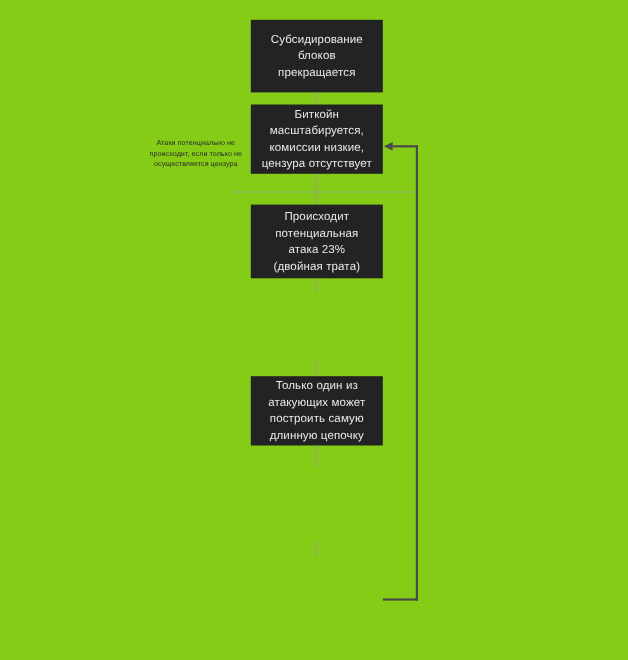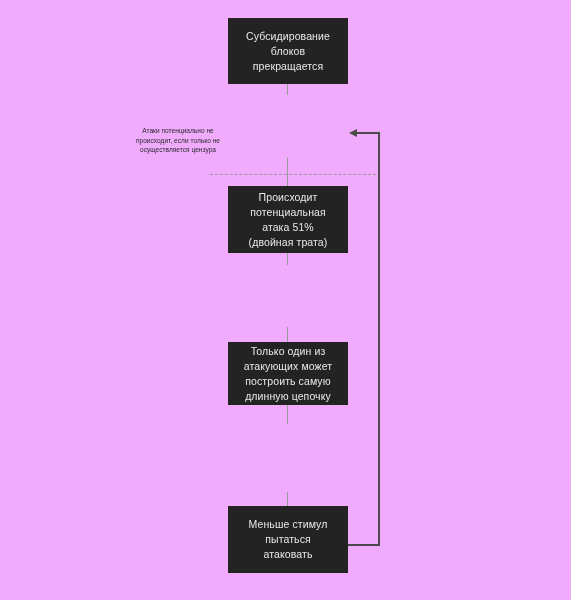--- a/index.html
+++ b/index.html
@@ -10,21 +10,21 @@
     width: 571px;
     height: 600px;
     background: #ffffff;
     font-family: "Liberation Sans", sans-serif;
     overflow: hidden;
   }
   #canvas {
     position: relative;
     width: 571px;
     height: 600px;
-    background: #f0abfc;
+    background: #84cc16;
   }
   .flow-box {
     position: absolute;
     background: #232323;
     color: #e8e8e8;
     display: flex;
     align-items: center;
     justify-content: center;
     text-align: center;
     font-size: 10.5px;
@@ -80,51 +80,52 @@
 <body>
 
 <div id="canvas">
 
   <div class="flow-box" style="left:228px; top:18px; width:120px; height:66px;">Субсидирование
 блоков
 прекращается</div>
 
   <div class="connector vertical" style="left:287px; top:84px; height:11px;"></div>
 
+  <div class="flow-box" style="left:228px; top:95px; width:120px; height:63px;">Биткойн
+масштабируется,
+комиссии низкие,
+цензура отсутствует</div>
 
   <div class="side-note" style="left:124px; top:126px; width:108px;">Атаки потенциально не
 происходит, если только не
 осуществляется цензура</div>
 
   <div class="connector vertical" style="left:287px; top:158px; height:28px;"></div>
 
   <div class="dashed-divider" style="left:210px; top:174px; width:166px;"></div>
 
   <div class="flow-box" style="left:228px; top:186px; width:120px; height:67px;">Происходит
 потенциальная
-атака 51%
+атака 23%
 (двойная трата)</div>
 
   <div class="connector vertical" style="left:287px; top:253px; height:12px;"></div>
 
 
   <div class="connector vertical" style="left:287px; top:327px; height:15px;"></div>
 
   <div class="flow-box" style="left:228px; top:342px; width:120px; height:63px;">Только один из
 атакующих может
 построить самую
 длинную цепочку</div>
 
   <div class="connector vertical" style="left:287px; top:405px; height:19px;"></div>
 
 
   <div class="connector vertical" style="left:287px; top:492px; height:14px;"></div>
 
-  <div class="flow-box" style="left:228px; top:506px; width:120px; height:67px;">Меньше стимул
-пытаться
-атаковать</div>
 
   <div class="loop-line horizontal" style="left:348px; top:544px; width:32px;"></div>
   <div class="loop-line vertical" style="left:378px; top:132px; height:414px;"></div>
   <div class="loop-line horizontal" style="left:357px; top:132px; width:23px;"></div>
   <div class="arrow-head arrow-left" style="left:349px; top:128.5px;"></div>
 
 </div>
 
 </body></html>

